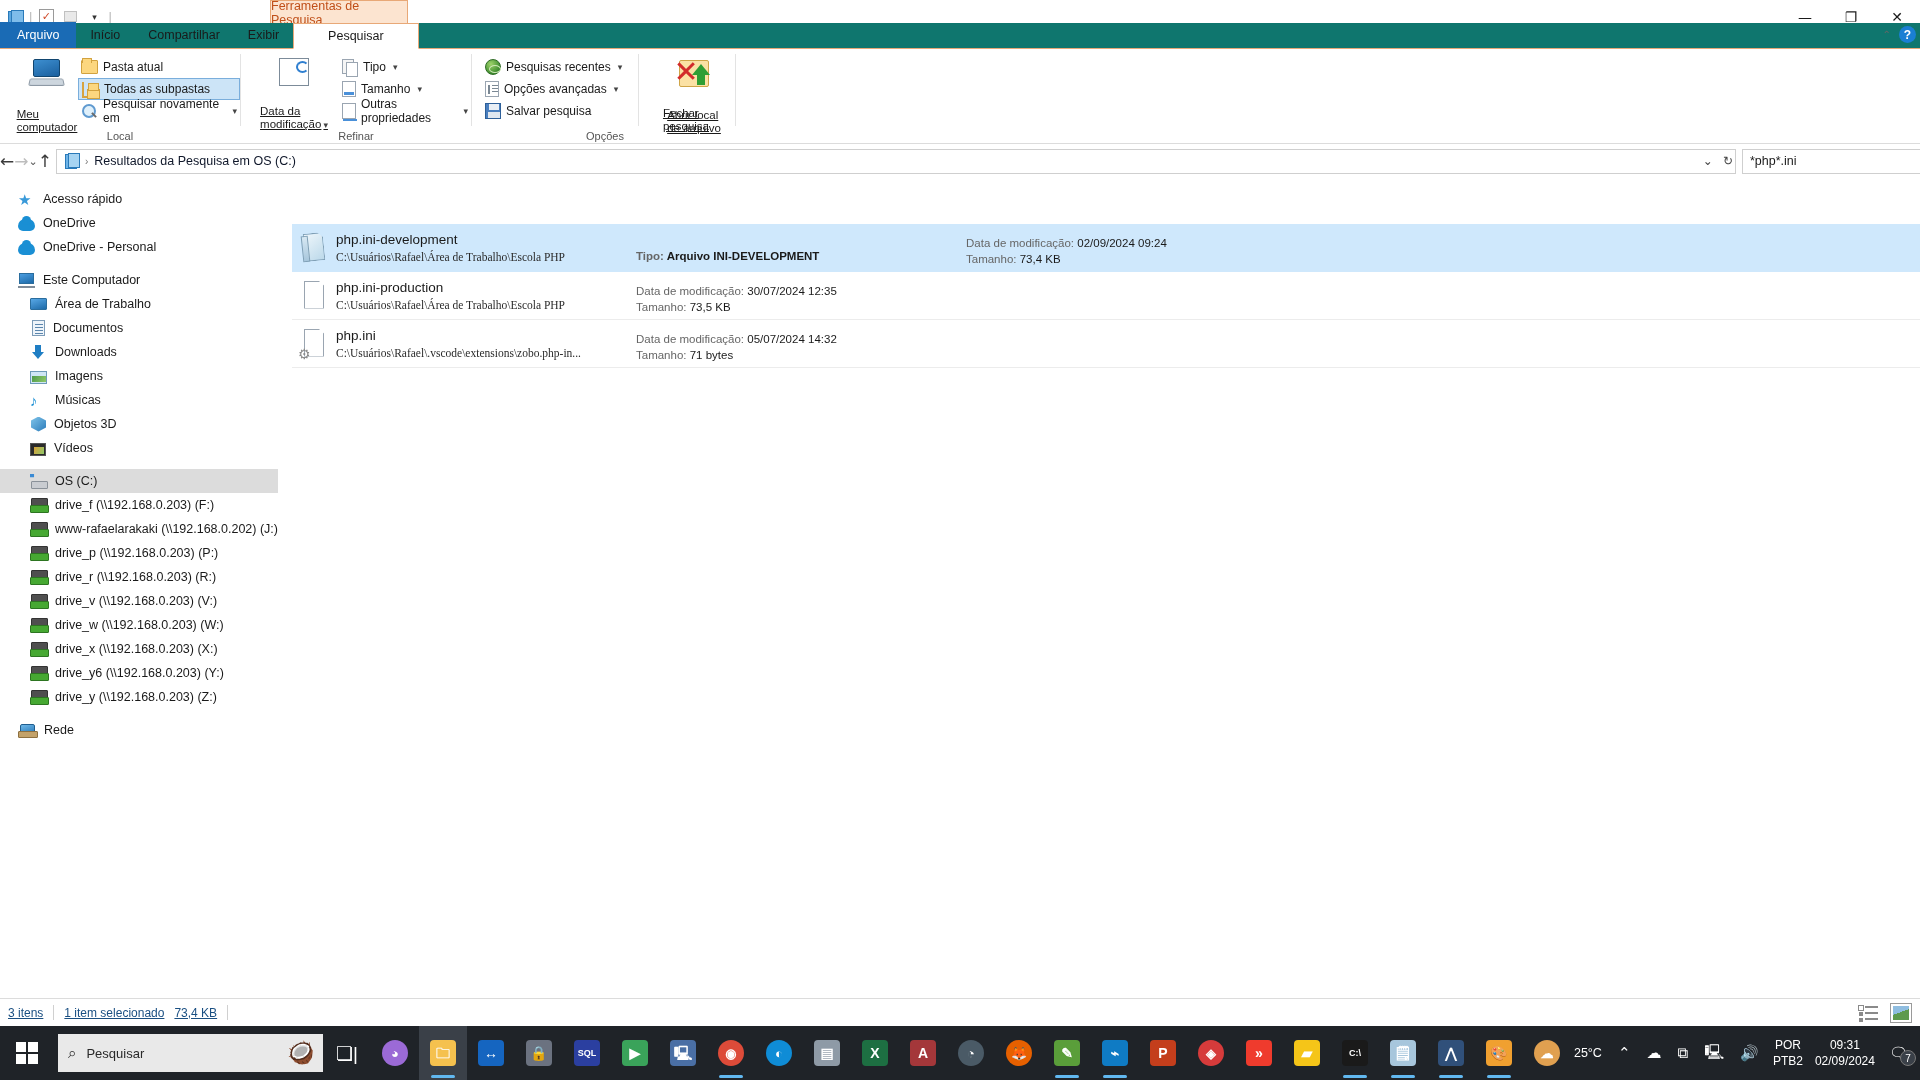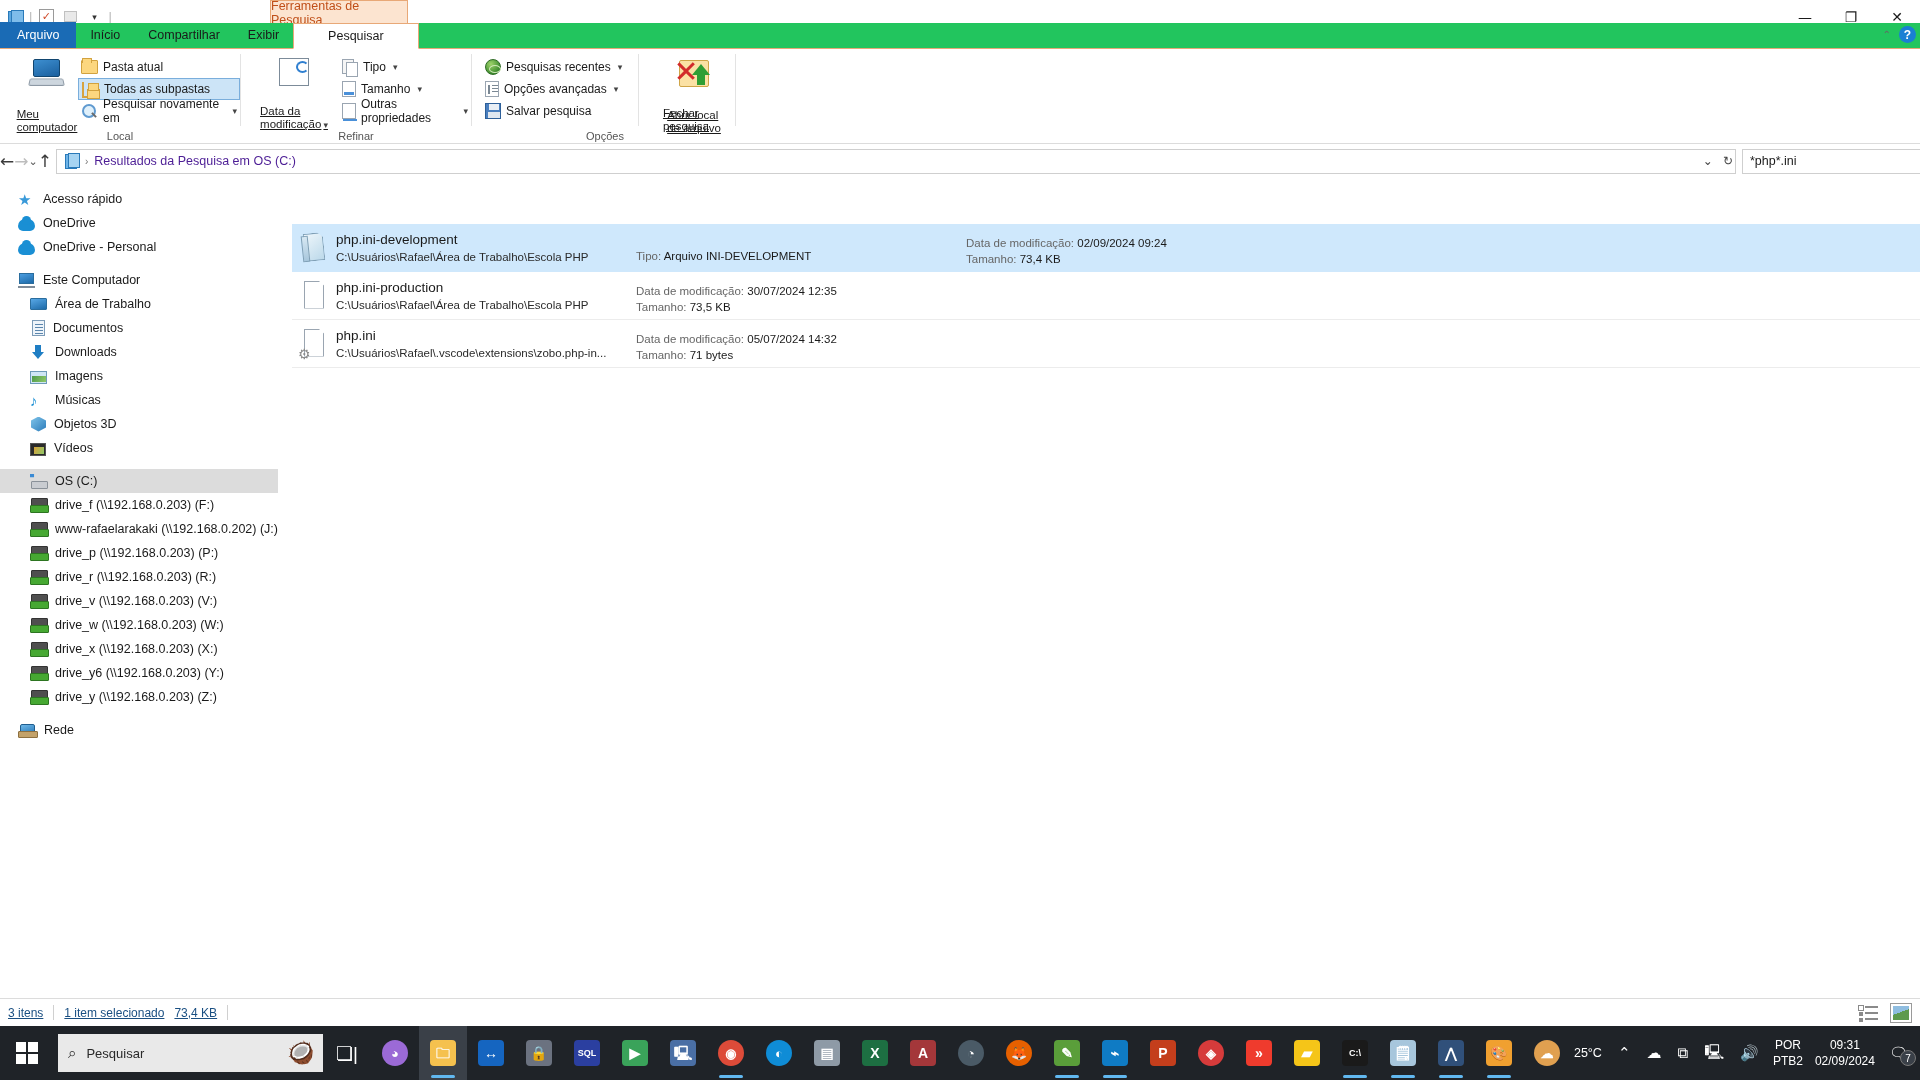--- a/index.html
+++ b/index.html
@@ -54,21 +54,21 @@
   }
   .wctrls { position: absolute; right: 0; top: 0; display: flex; height: 33px; }
   .wbtn {
     width: 46px; height: 33px; display: flex; align-items: center; justify-content: center;
     font-size: 14px; color: #1a1a1a; font-family: "DejaVu Sans", sans-serif;
   }
 
   
   .ribbon-tabs {
     position: absolute; top: 23px; left: 0; width: 1920px; height: 26px;
-    display: flex; align-items: flex-end; background: #22c55e;
+    display: flex; align-items: flex-end; background: #0f766e;
     border-bottom: 1px solid #e8a877;
   }
   .rtab {
     height: 26px; padding: 0 14px; display: flex; align-items: center;
     font-size: 12.5px; color: #1a1a1a; position: relative;
   }
   .rtab.file { background: #1a6bb5; color: #fff; padding: 0 17px; }
   .rtab.active-search {
     background: #ffffff; border: 1px solid #e8a877; border-bottom: 1px solid #fff;
     color: #1a1a1a; padding: 0 34px; margin-bottom: -1px; z-index: 3;
@@ -236,21 +236,21 @@
   .addr-ico { width: 16px; height: 16px; position: relative; margin: 0 5px 0 3px; }
   .addr-ico::before {
     content:""; position:absolute; left:1px; top:1px; width:10px; height:13px;
     background:#6eb4e8; border:1px solid #2a7ab9;
   }
   .addr-ico::after {
     content:""; position:absolute; left:4px; top:0px; width:10px; height:13px;
     background:#a7d4f2; border:1px solid #2a7ab9;
   }
   .addr-arrow { font-size: 10px; color: #777; margin-right: 6px; }
-  .addr-text { font-size: 12.5px; color: #4c1d95; text-align: center; }
+  .addr-text { font-size: 12.5px; color: #0f172a; text-align: center; }
   .addr-right { position: absolute; right: 2px; display: flex; align-items: center; gap: 10px; }
   .addr-right span { font-size: 12px; color: #444; }
   .searchbox {
     flex: none; width: 200px; height: 25px; margin-left: 6px;
     border: 1px solid #cfcfcf; background: #fff; display: flex; align-items: center;
     padding: 0 7px; justify-content: space-between;
   }
   .searchbox .val { font-size: 12.5px; color: #1a1a1a; }
 
   
@@ -316,22 +316,22 @@
     margin-top: 45px;
   }
   .frow {
     position: relative; height: 48px; display: flex; align-items: center;
     border-bottom: 1px solid #ececec;
   }
   .frow.selected { background: #cfe8fc; border-bottom-color: #cfe8fc; }
   .frow .ficon { width: 44px; display: flex; align-items: center; justify-content: center; flex: none; }
   .fmain { width: 300px; flex: none; }
   .fname { font-size: 13.5px; color: #1a1a1a; line-height: 18px; }
-  .fpath { font-size: 11.5px; color: #2a2a2a; line-height: 16px; white-space: nowrap; }
-  .ftype { width: 330px; flex: none; font-size: 11.5px; padding-top: 17px; }
+  .fpath { font-size: 11.5px; color: #2a2a2a; line-height: 16px; white-space: nowrap; font-family: Liberation Serif, serif; }
+  .ftype { width: 330px; flex: none; font-size: 11.5px; padding-top: 17px; font-weight: bold; }
   .ftype .k { color: #666; }
   .ftype .v { color: #1a1a1a; }
   .fmeta { flex: none; font-size: 11.5px; line-height: 16px; padding-top: 6px; }
   .fmeta .k { color: #666; }
   .fmeta .v { color: #1a1a1a; }
 
   .doc-ico { width: 26px; height: 30px; position: relative; }
   .doc-ico .pg {
     position: absolute; left: 3px; top: 0; width: 20px; height: 28px;
     background: #fff; border: 1px solid #9aa5b1;

